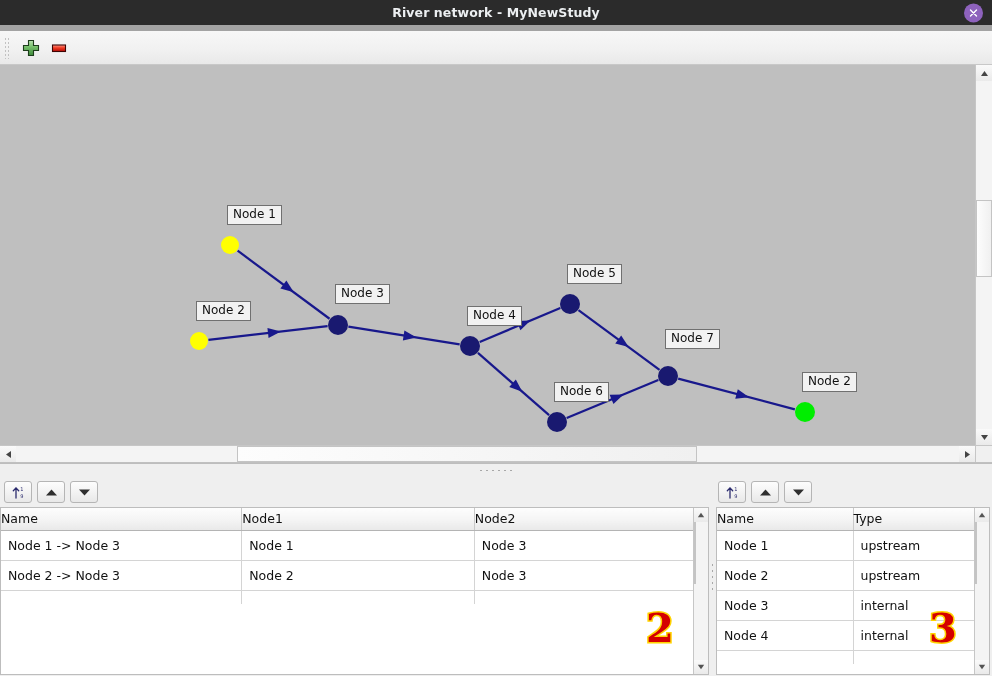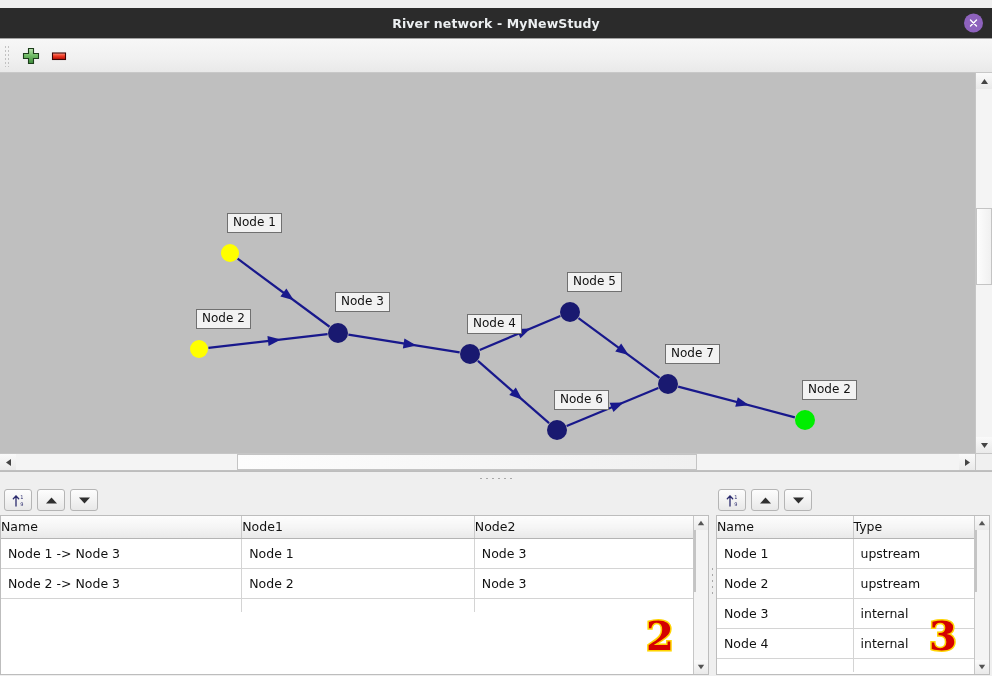--- a/index.html
+++ b/index.html
@@ -17,22 +17,21 @@
   }
 
   
   .titlebar {
     height: 31px;
     background: #2b2b2b;
     color: #f2f2f2;
     position: relative;
     flex: 0 0 31px;
     display: flex; align-items: center; justify-content: center;
-    border-bottom: 1px solid #a3a3a3;
-    margin-top: 8px;
+    border-bottom: 6px solid #a3a3a3;
   }
   .titlebar-text {
     font-size: 12.5px;
     font-weight: bold;
     letter-spacing: .1px;
     color: #eceff1;
     user-select: none;
   }
   .close-btn {
     position: absolute;
@@ -327,21 +326,21 @@
           </g>
       </svg>
 
       <div id="node-labels">
           <div class="node-label" style="left: 227px; top: 140px;">Node 1</div>
           <div class="node-label" style="left: 196px; top: 236px;">Node 2</div>
           <div class="node-label" style="left: 335px; top: 219px;">Node 3</div>
           <div class="node-label" style="left: 467px; top: 241px;">Node 4</div>
           <div class="node-label" style="left: 567px; top: 199px;">Node 5</div>
           <div class="node-label" style="left: 554px; top: 317px;">Node 6</div>
-          <div class="node-label" style="left: 665px; top: 271px;">Node 7</div>
+          <div class="node-label" style="left: 665px; top: 264px;">Node 7</div>
           <div class="node-label" style="left: 802px; top: 307px;">Node 2</div>
         </div>
     </div>
 
     <div class="vscroll">
       <div class="sb-arrow">
         <svg width="9" height="7" viewBox="0 0 9 7">
           <path d="M4.5 1 L8 6 L1 6 Z" fill="#444"></path>
         </svg>
       </div>

